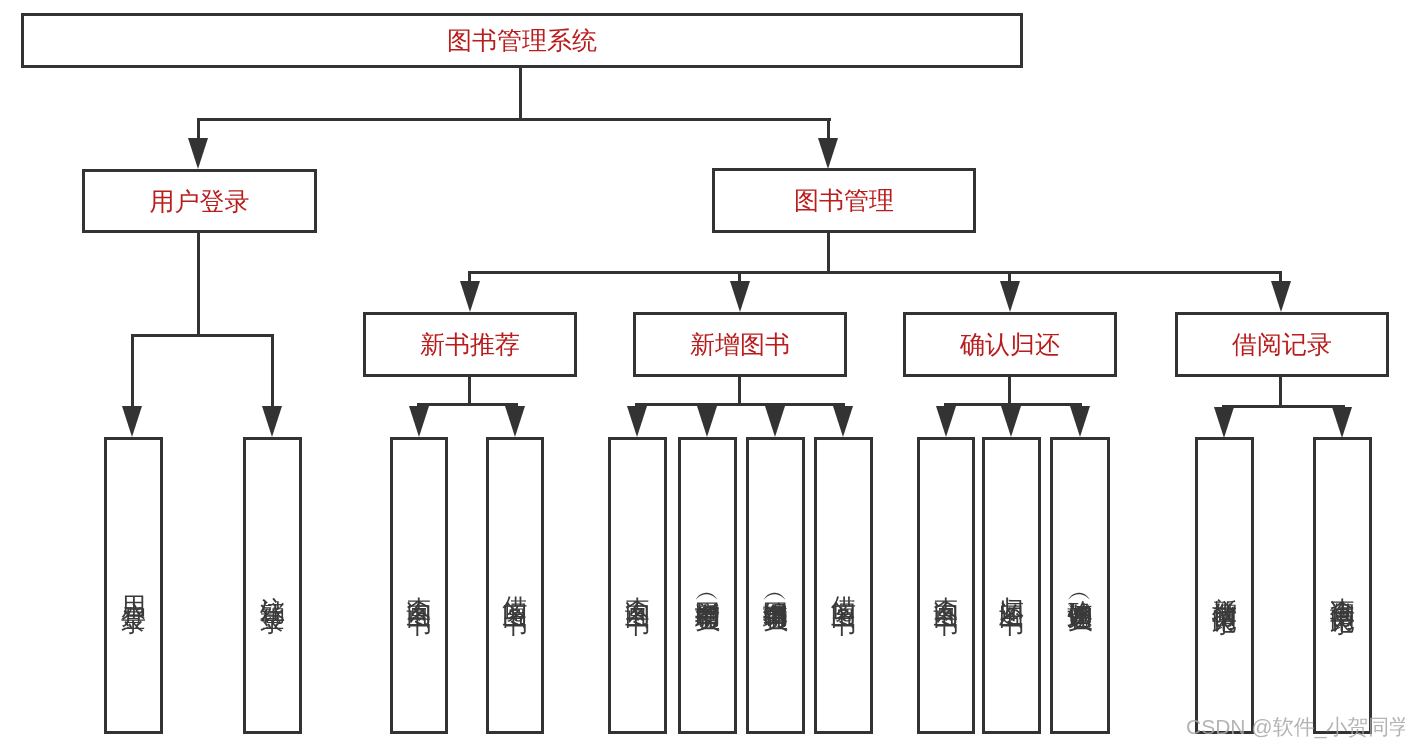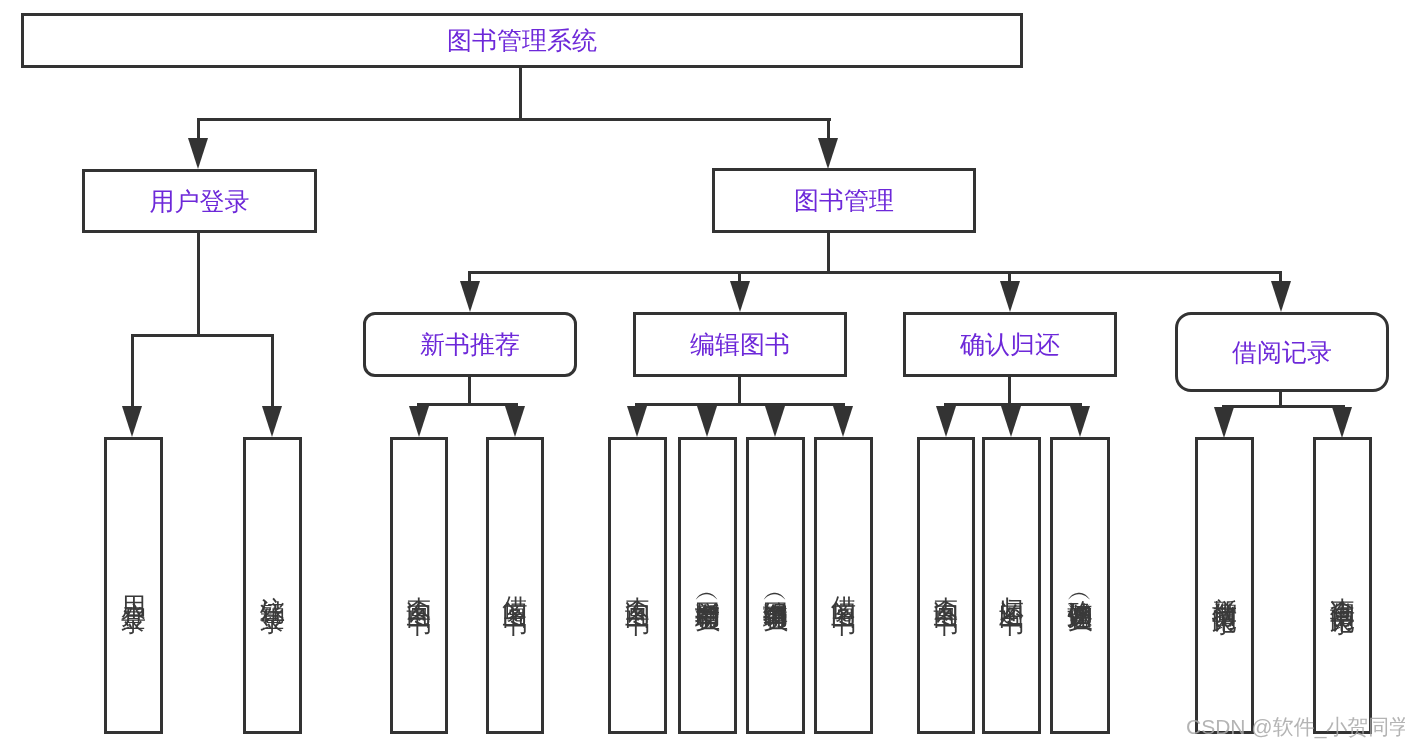--- a/index.html
+++ b/index.html
@@ -8,21 +8,21 @@
     width:1405px;height:747px;
     background:#ffffff;
     font-family:"Liberation Sans","DejaVu Sans",sans-serif;
     overflow:hidden;
   }
   .node{
     position:absolute;
     box-sizing:border-box;
     background:#ffffff;
     border:3px solid #333333;
-    color:#6d28d9;
+    color:#b91c1c;
     display:flex;align-items:center;justify-content:center;
     font-size:25px;
     z-index:2;
     white-space:nowrap;
   }
   .vnode{
     position:absolute;
     box-sizing:border-box;
     background:#ffffff;
     border:3px solid #333333;
@@ -105,24 +105,24 @@
   <div class="vline" style="left:1279px;top:377px;height:30px;"></div>
   <div class="hline" style="left:1222px;top:405px;width:123px;"></div>
   <div class="arrow" style="left:1214px;top:407px;"></div>
   <div class="arrow" style="left:1332px;top:407px;"></div>
 
   <div class="node" style="left:21px;top:13px;width:1002px;height:55px;">图书管理系统</div>
 
   <div class="node" style="left:82px;top:169px;width:235px;height:64px;">用户登录</div>
   <div class="node" style="left:712px;top:168px;width:264px;height:65px;">图书管理</div>
 
-  <div class="node" style="left:363px;top:312px;width:214px;height:65px;border-radius:12px;">新书推荐</div>
-  <div class="node" style="left:633px;top:312px;width:214px;height:65px;">编辑图书</div>
+  <div class="node" style="left:363px;top:312px;width:214px;height:65px;">新书推荐</div>
+  <div class="node" style="left:633px;top:312px;width:214px;height:65px;">新增图书</div>
   <div class="node" style="left:903px;top:312px;width:214px;height:65px;">确认归还</div>
-  <div class="node" style="left:1175px;top:312px;width:214px;height:80px;border-radius:16px;">借阅记录</div>
+  <div class="node" style="left:1175px;top:312px;width:214px;height:65px;">借阅记录</div>
 
   <div class="vnode" style="left:104px;top:437px;width:59px;height:297px;">用户登录</div>
   <div class="vnode" style="left:243px;top:437px;width:59px;height:297px;">注销登录</div>
 
   <div class="vnode" style="left:390px;top:437px;width:58px;height:297px;">查询图书</div>
   <div class="vnode" style="left:486px;top:437px;width:58px;height:297px;">借阅图书</div>
 
   <div class="vnode" style="left:608px;top:437px;width:59px;height:297px;">查询图书</div>
   <div class="vnode" style="left:678px;top:437px;width:59px;height:297px;letter-spacing:1px;">新增图书（管理员）</div>
   <div class="vnode" style="left:746px;top:437px;width:59px;height:297px;letter-spacing:1px;">编辑图书（管理员）</div>

